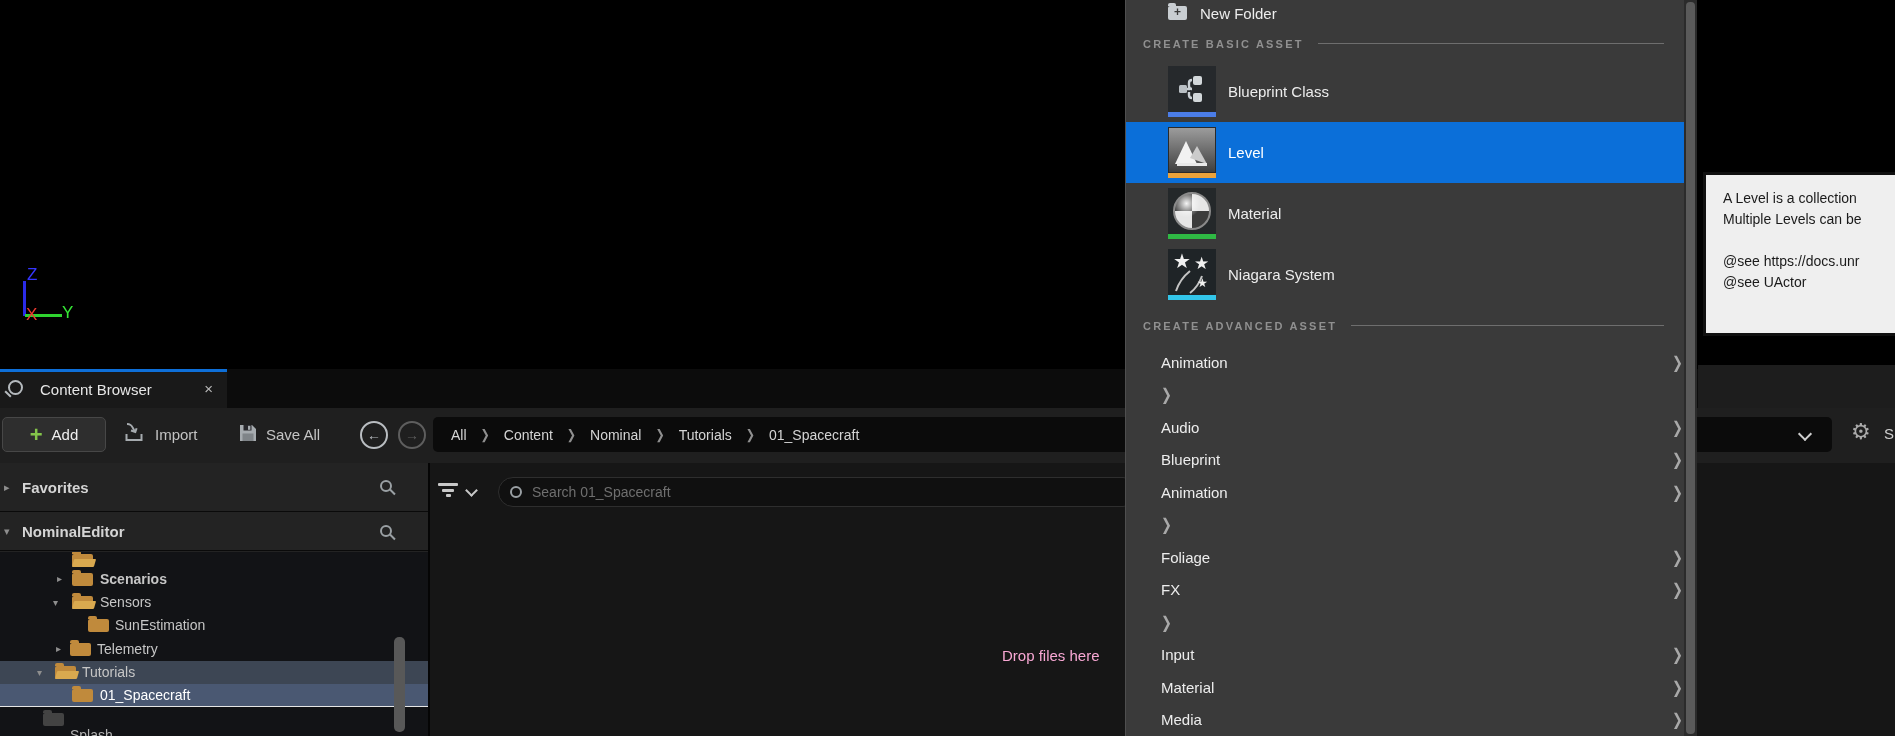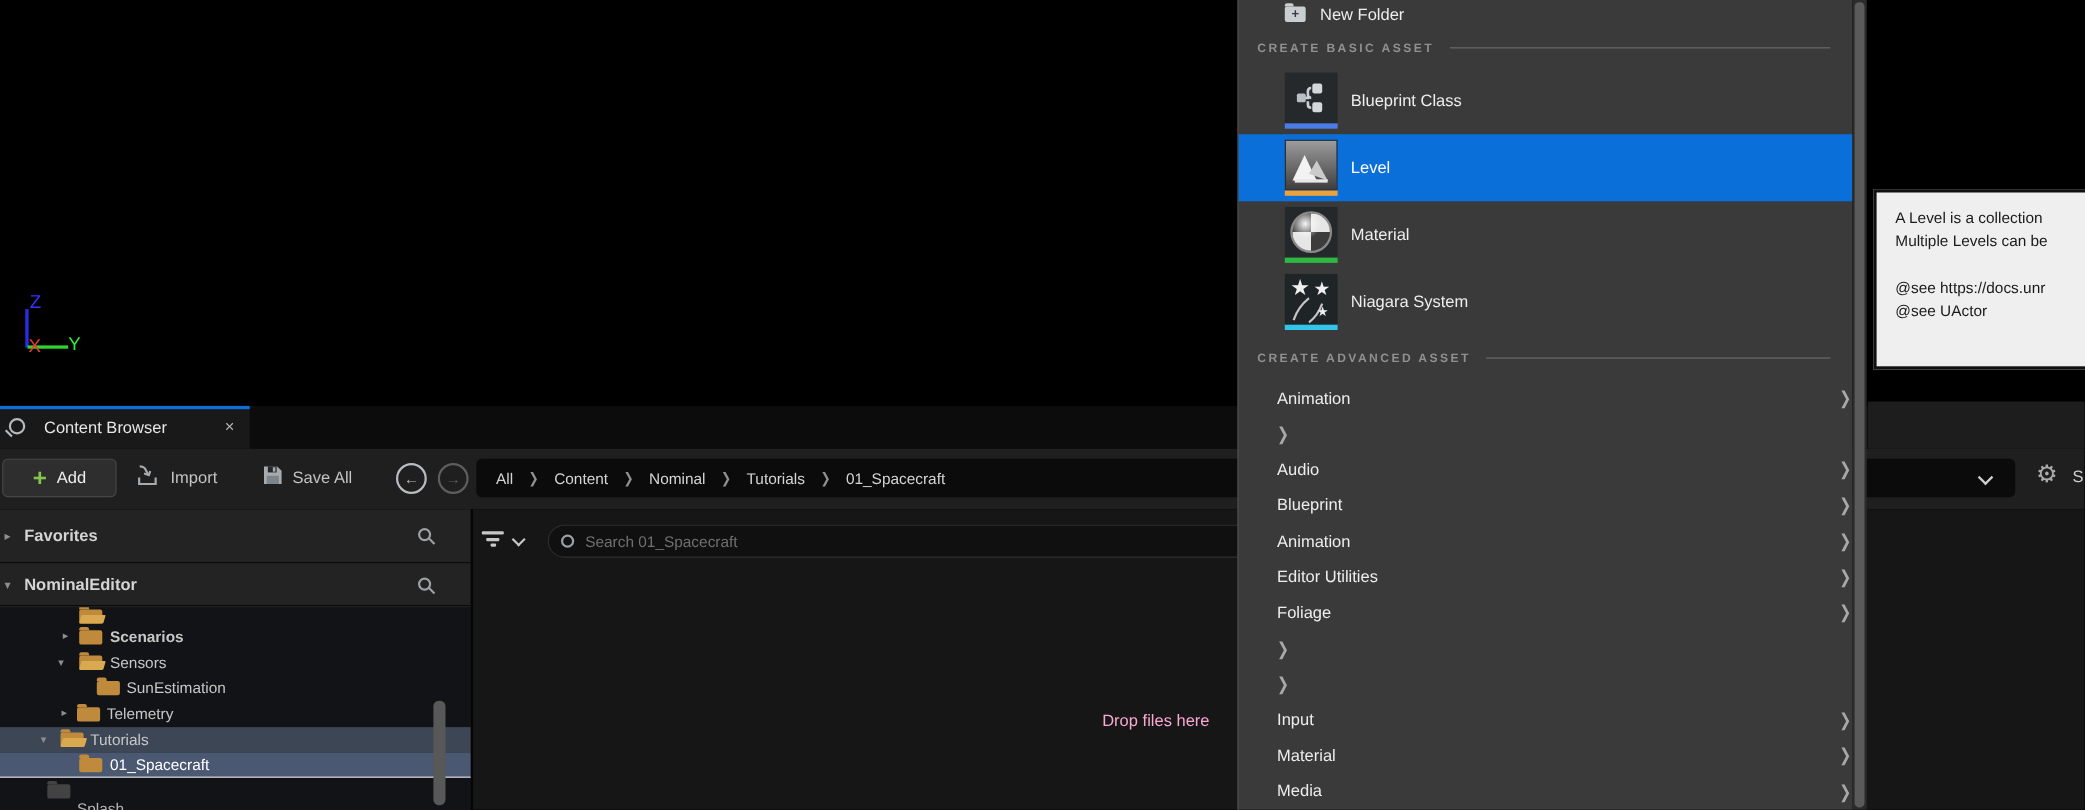--- a/index.html
+++ b/index.html
@@ -372,28 +372,28 @@
     </div>
     <div class="adv-item">
       <span class="menu-label">Blueprint</span>
       <span class="adv-chev">❯</span>
     </div>
     <div class="adv-item">
       <span class="menu-label">Animation</span>
       <span class="adv-chev">❯</span>
     </div>
     <div class="adv-item">
-      <span class="menu-label">Editor Utilities</span>
       <span class="adv-chev">❯</span>
     </div>
     <div class="adv-item">
       <span class="menu-label">Foliage</span>
       <span class="adv-chev">❯</span>
     </div>
     <div class="adv-item">
+      <span class="menu-label">FX</span>
       <span class="adv-chev">❯</span>
     </div>
     <div class="adv-item">
       <span class="adv-chev">❯</span>
     </div>
     <div class="adv-item">
       <span class="menu-label">Input</span>
       <span class="adv-chev">❯</span>
     </div>
     <div class="adv-item">

